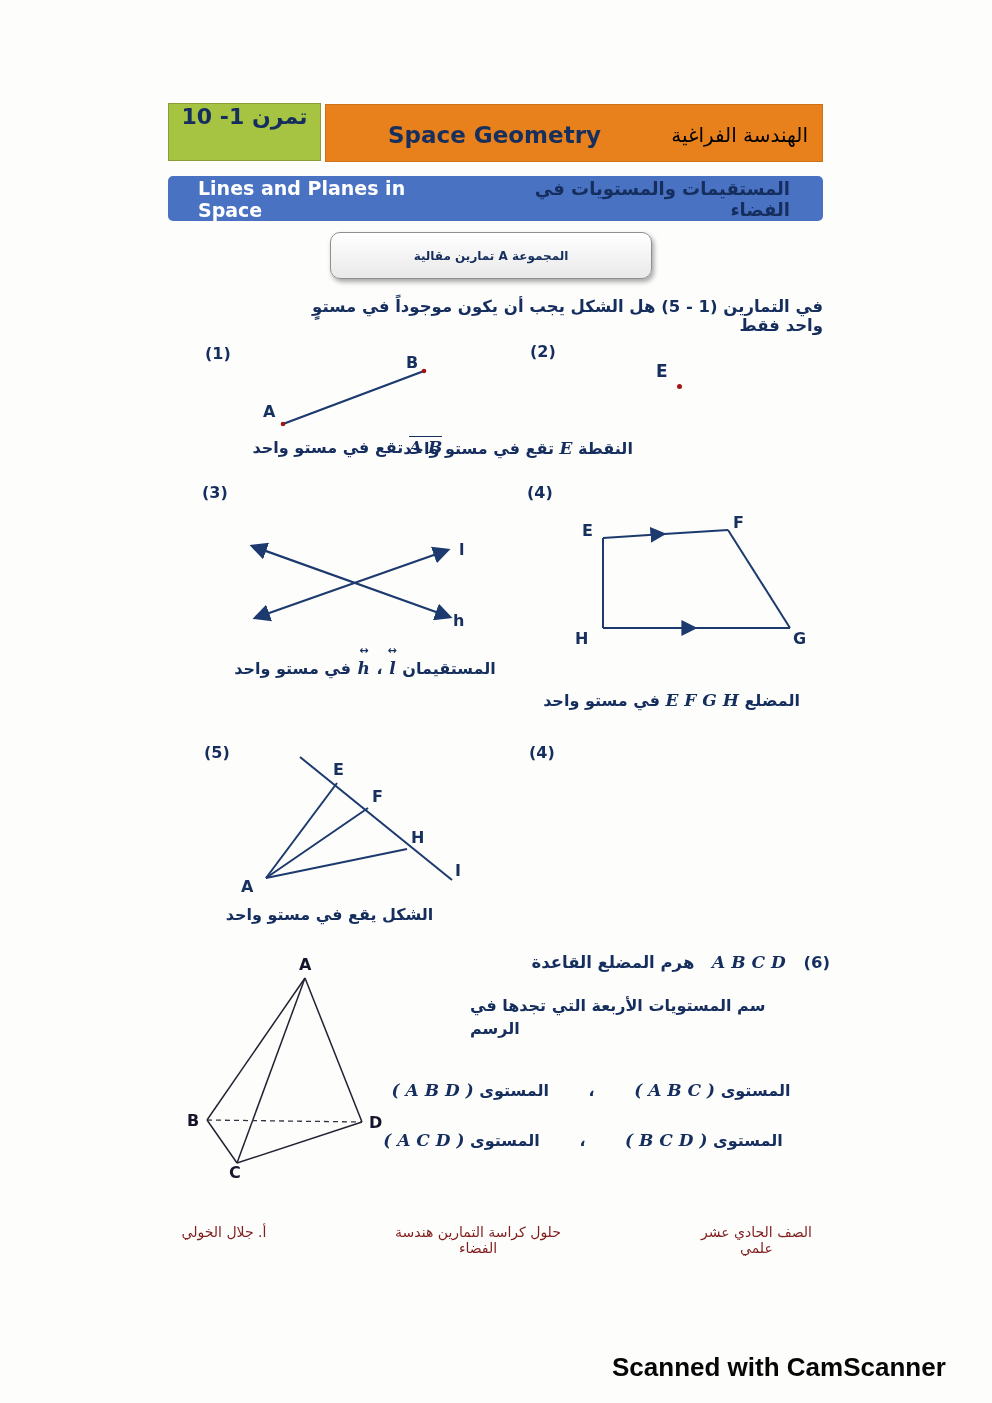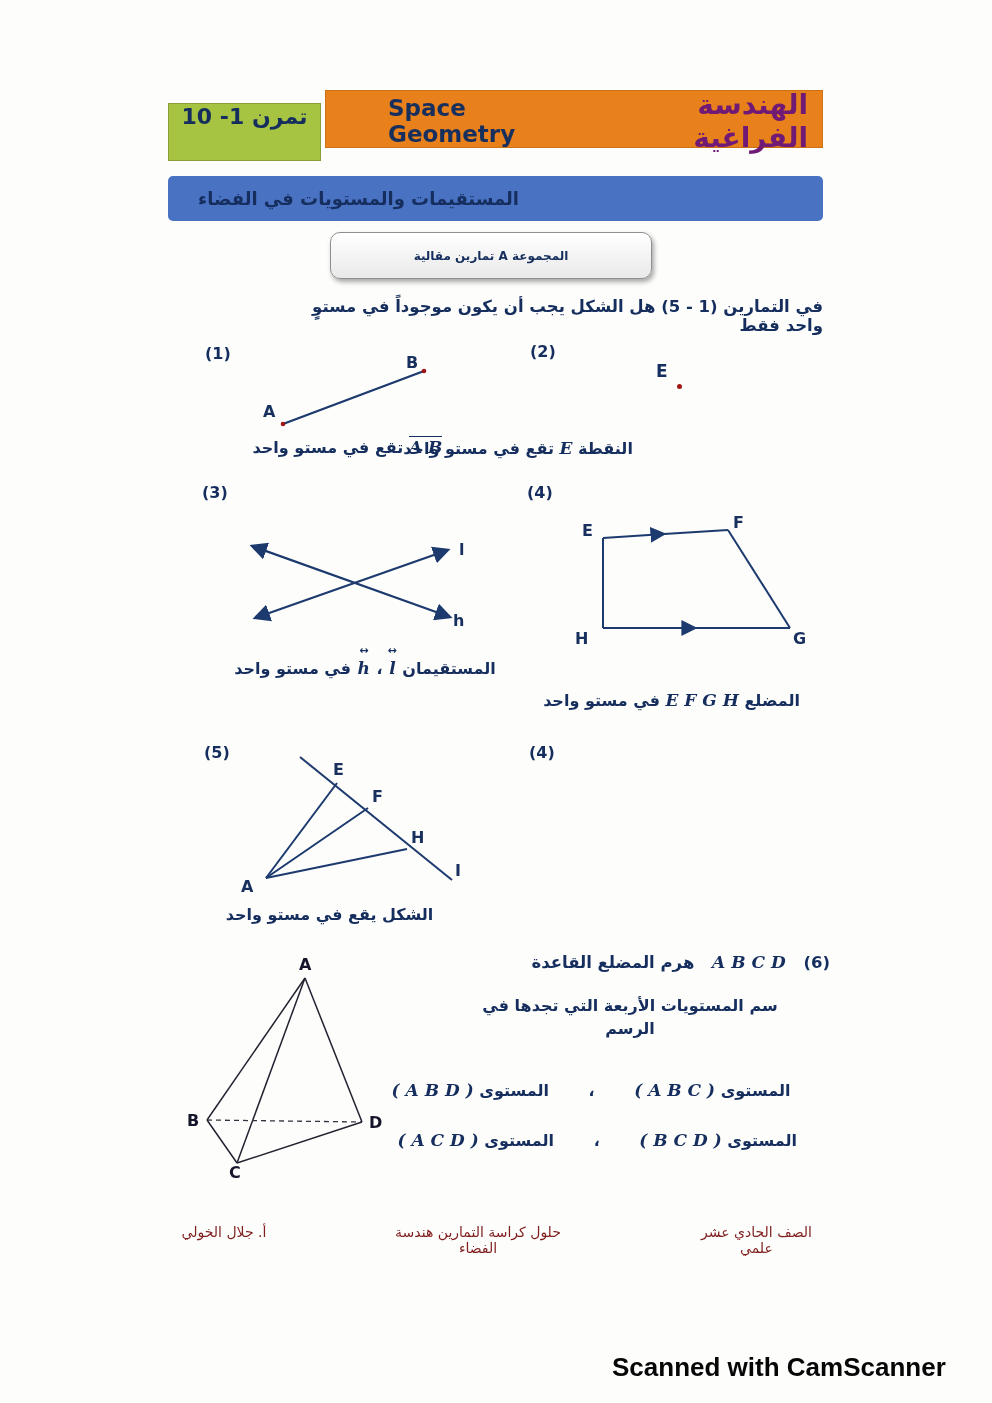--- a/index.html
+++ b/index.html
@@ -5,25 +5,25 @@
   * { margin:0; padding:0; box-sizing:border-box; }
   html,body { background:#ffffff; }
   body { font-family:"DejaVu Sans",sans-serif; }
   #page { position:relative; width:992px; height:1403px; background:#fdfdfc; margin:0 auto; overflow:hidden; }
 
   .green-box { position:absolute; left:168px; top:103px; width:153px; height:58px;
     background:#a6c341; border:1px solid rgba(0,0,0,.18);
     display:flex; align-items:flex-start; justify-content:center;
     font-weight:bold; font-size:22px; color:#152e5e; }
 
-  .orange-box { position:absolute; left:325px; top:90px; width:498px; height:58px;
+  .orange-box { position:absolute; left:325px; top:104px; width:498px; height:58px;
     background:#e8811c; border:1px solid rgba(0,0,0,.12);
     display:flex; align-items:center; justify-content:space-between; padding:4px 14px 0 62px; }
   .orange-en { font-weight:bold; font-size:23px; color:#172f5d; }
-  .orange-ar { font-weight:bold; font-size:28px; color:#701a75; }
+  .orange-ar { font-weight:normal; font-size:20px; color:#000000; }
 
   .blue-bar { position:absolute; left:168px; top:176px; width:655px; height:45px;
     background:#4a72c3; border-radius:5px;
     display:flex; align-items:center; justify-content:space-between; padding:0 33px 0 30px; }
   .blue-en { font-weight:bold; font-size:19px; color:#ffffff; }
   .blue-ar { font-weight:bold; font-size:18px; color:#152e5e; }
 
   .group-box { position:absolute; left:330px; top:232px; width:322px; height:47px;
     border:1.5px solid #8f8f8f; border-radius:10px;
     background:linear-gradient(180deg,#ffffff 0%,#e9e9e9 100%);
@@ -72,20 +72,21 @@
 
   <div class="green-box" dir="rtl">
     <span>تمرن 1- 10</span>
   </div>
   <div class="orange-box">
     <span class="orange-en">Space Geometry</span>
     <span class="orange-ar" dir="rtl">الهندسة الفراغية</span>
   </div>
 
   <div class="blue-bar">
+    <span class="blue-en">Lines and Planes in Space</span>
     <span class="blue-ar" dir="rtl">المستقيمات والمستويات في الفضاء</span>
   </div>
 
   <div class="group-box" dir="rtl">
     <span>المجموعة A تمارين مقالية</span>
   </div>
 
   <div class="instruction" dir="rtl">في التمارين (1 - 5) هل الشكل يجب أن يكون موجوداً في مستوٍ واحد فقط</div>
 
   <span class="qnum" style="left:205px;top:344px">(1)</span>
@@ -161,21 +162,21 @@
     <text x="8" y="144" class="figlabel">A</text>
   </svg>
 
   <div class="ans" dir="rtl" style="left:212px;top:903px;width:235px">الشكل يقع في مستو واحد</div>
 
   <div class="ans" dir="rtl" style="left:495px;top:950px;width:335px;text-align:right;font-size:16.5px">
     <span>(6)</span>
     <span class="math" style="margin:0 12px">A B C D</span>
     <span>هرم المضلع القاعدة</span>
   </div>
-  <div class="ans" dir="rtl" style="left:470px;top:994px;width:320px;text-align:center">سم المستويات الأربعة التي تجدها في الرسم</div>
+  <div class="ans" dir="rtl" style="left:470px;top:994px;width:320px;text-align:left">سم المستويات الأربعة التي تجدها في الرسم</div>
 
   <svg class="fig" style="left:185px;top:955px" width="212" height="238">
     <line x1="120" y1="23" x2="22" y2="165" stroke="#222230" stroke-width="1.5"></line>
     <line x1="120" y1="23" x2="177" y2="167" stroke="#222230" stroke-width="1.5"></line>
     <line x1="120" y1="23" x2="52" y2="208" stroke="#222230" stroke-width="1.5"></line>
     <line x1="22" y1="165" x2="52" y2="208" stroke="#222230" stroke-width="1.5"></line>
     <line x1="52" y1="208" x2="177" y2="167" stroke="#222230" stroke-width="1.5"></line>
     <line x1="22" y1="165" x2="177" y2="167" stroke="#33333f" stroke-width="1.3" stroke-dasharray="5,4"></line>
     <text x="114" y="15" class="figlabel-dark">A</text>
     <text x="2" y="171" class="figlabel-dark">B</text>
@@ -183,21 +184,21 @@
     <text x="44" y="223" class="figlabel-dark">C</text>
   </svg>
 
   <div class="ans" dir="rtl" style="left:385px;top:1078px;width:412px;">
     <span>المستوى</span>
     <span class="math">( A B C )</span>
     <span class="comma">،</span>
     <span>المستوى</span>
     <span class="math">( A B D )</span>
   </div>
-  <div class="ans" dir="rtl" style="left:385px;top:1128px;width:412px;text-align:right">
+  <div class="ans" dir="rtl" style="left:377px;top:1128px;width:412px;">
     <span>المستوى</span>
     <span class="math">( B C D )</span>
     <span class="comma">،</span>
     <span>المستوى</span>
     <span class="math">( A C D )</span>
   </div>
 
   <div class="footer-item" dir="rtl" style="left:688px;top:1224px;width:137px">الصف الحادي عشر علمي</div>
   <div class="footer-item" dir="rtl" style="left:378px;top:1224px;width:200px">حلول كراسة التمارين هندسة الفضاء</div>
   <div class="footer-item" dir="rtl" style="left:168px;top:1224px;width:112px">أ. جلال الخولي</div>

